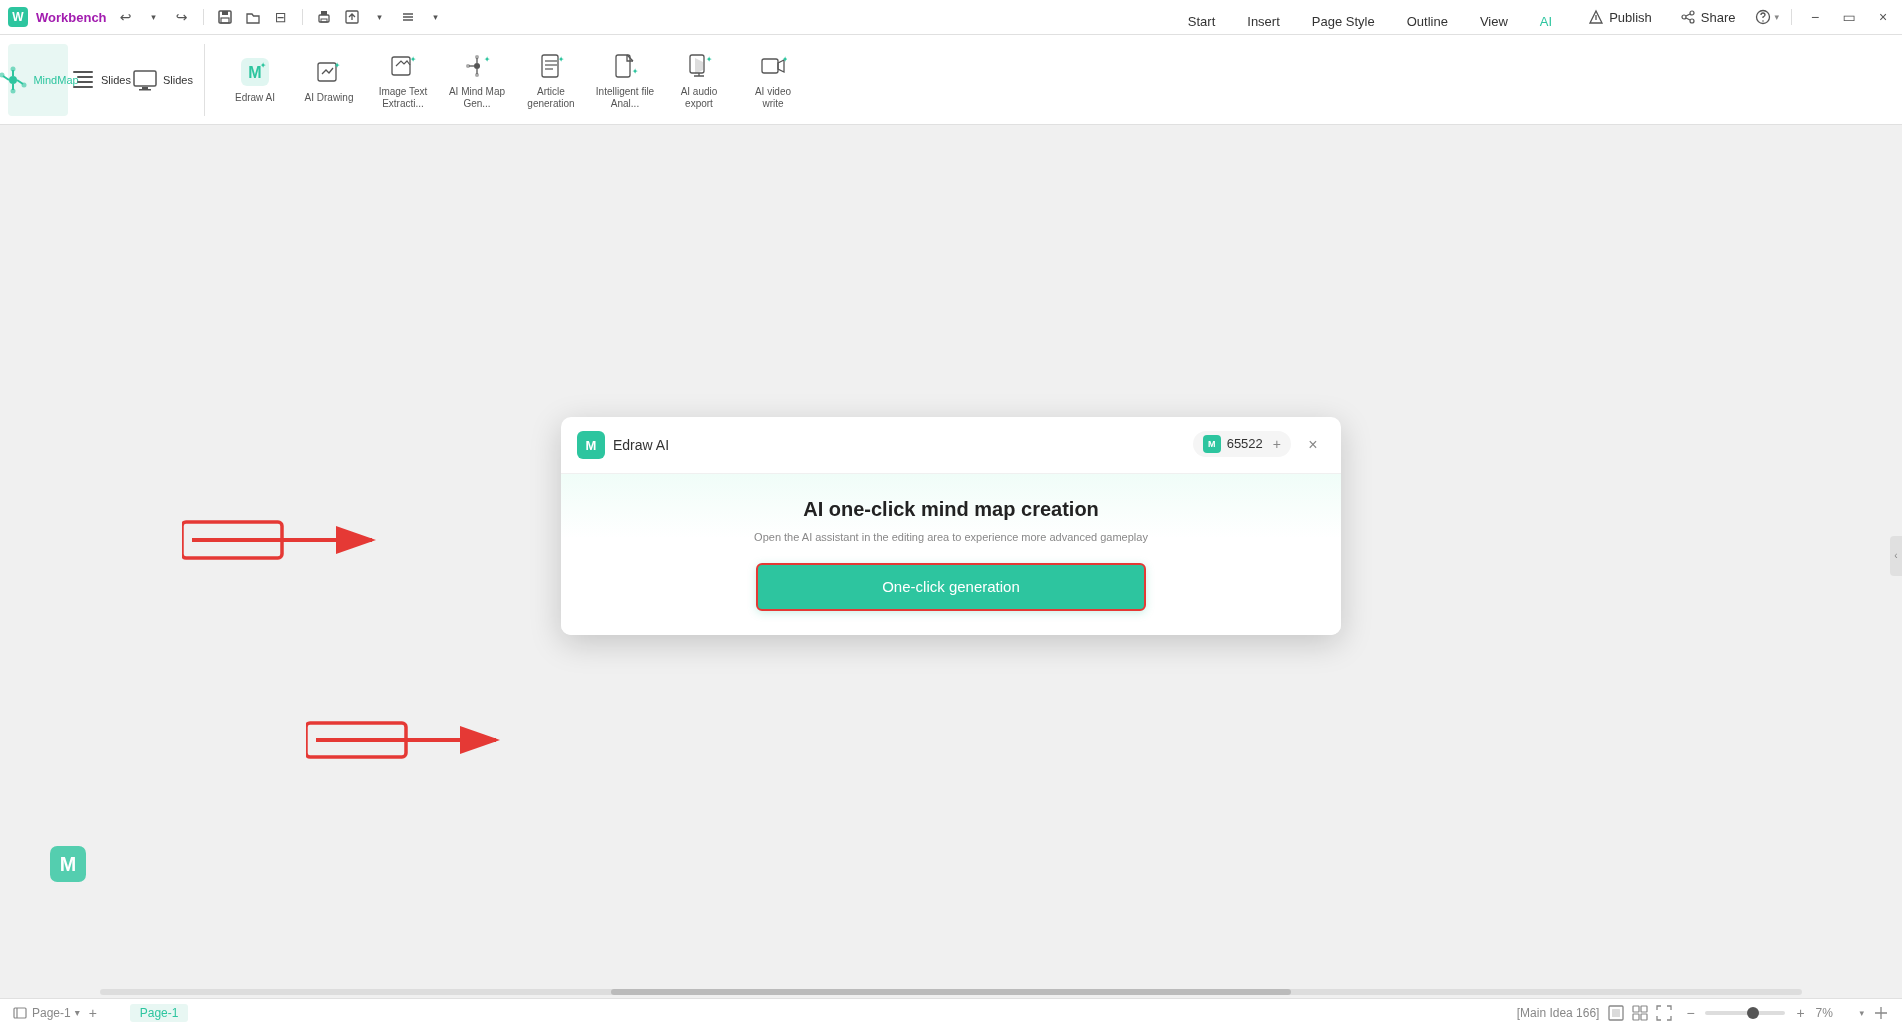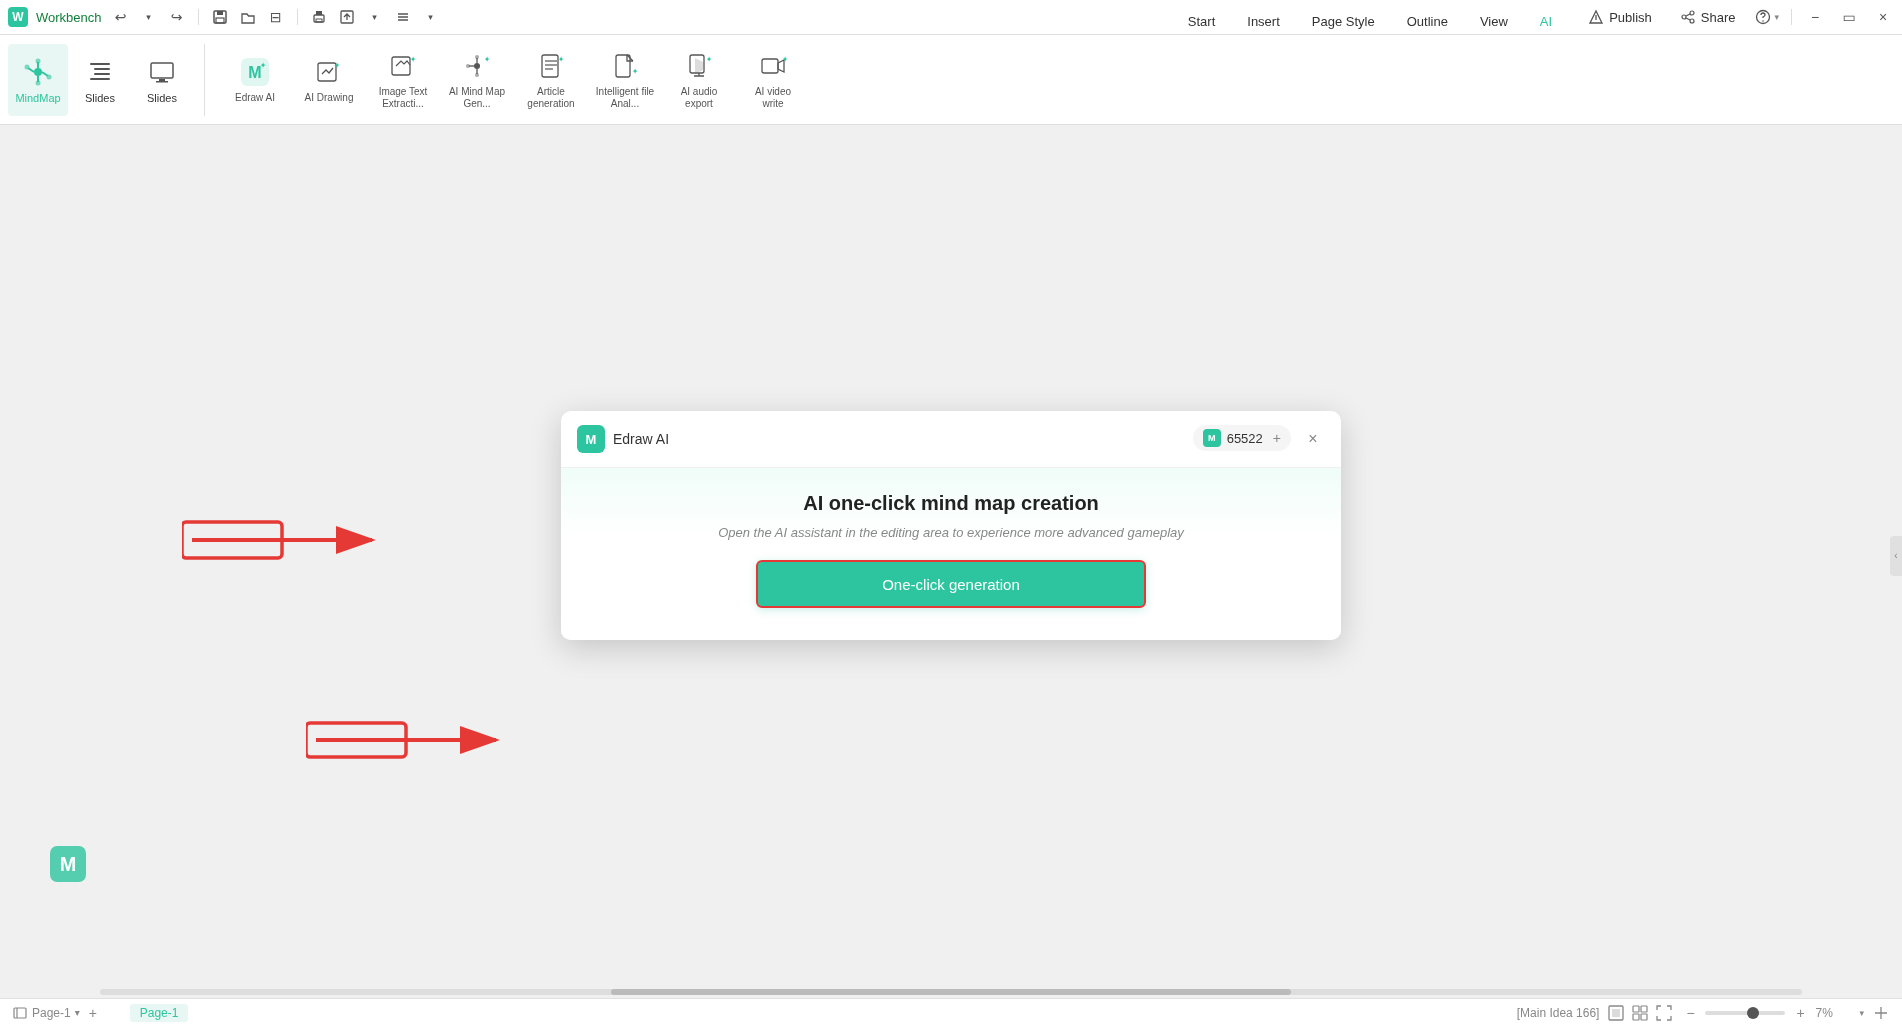--- a/index.html
+++ b/index.html
@@ -10,21 +10,21 @@
       height: 35px;
       background: #fff;
       border-bottom: 1px solid #e0e0e0;
       display: flex;
       align-items: center;
       padding: 0 8px;
       gap: 12px;
     }
     .title-bar-left { display: flex; align-items: center; gap: 8px; flex: 1; }
     .app-icon { width: 20px; height: 20px; background: #2dc59f; border-radius: 4px; display: flex; align-items: center; justify-content: center; color: white; font-size: 12px; font-weight: bold; }
-    .app-title { font-size: 13px; color: #15803d; font-weight: 400; }
+    .app-title { font-size: 13px; color: #a21caf; font-weight: 700; }
     .toolbar-icons { display: flex; align-items: center; gap: 6px; }
     .tb-icon { width: 22px; height: 22px; display: flex; align-items: center; justify-content: center; cursor: pointer; color: #555; font-size: 14px; border-radius: 3px; }
     .tb-sep { width: 1px; height: 16px; background: #ddd; margin: 0 4px; }
 
     
     .nav-menu { display: flex; align-items: center; gap: 0; }
     .nav-item { padding: 0 16px; height: 35px; display: flex; align-items: center; font-size: 13px; color: #333; cursor: pointer; border-bottom: 2px solid transparent; margin-top: 11px; }
     .nav-item.active { color: #2dc59f; border-bottom: 2px solid #2dc59f; font-weight: 500; }
 
     .title-bar-right { display: flex; align-items: center; gap: 12px; }
@@ -36,21 +36,21 @@
     .ribbon {
       height: 90px;
       background: #fff;
       border-bottom: 1px solid #e0e0e0;
       display: flex;
       align-items: center;
       padding: 0 8px;
       gap: 4px;
     }
     .ribbon-group-main { display: flex; align-items: center; gap: 2px; padding-right: 12px; border-right: 1px solid #e0e0e0; }
-    .ribbon-btn-large { display: flex; flex-direction: column; align-items: center; justify-content: center; gap: 4px; width: 60px; height: 72px; border-radius: 4px; cursor: pointer; padding: 6px; }
+    .ribbon-btn-large { display: flex; flex-direction: row; align-items: center; justify-content: center; gap: 4px; width: 60px; height: 72px; border-radius: 4px; cursor: pointer; padding: 6px; }
     .ribbon-btn-large.active { background: #e8f7f3; }
     .ribbon-btn-icon { width: 32px; height: 32px; display: flex; align-items: center; justify-content: center; }
     .ribbon-btn-label { font-size: 11px; color: #333; text-align: center; }
     .ribbon-btn-label.active-label { color: #2dc59f; }
 
     .ribbon-tools { display: flex; align-items: center; gap: 6px; padding-left: 12px; flex: 1; }
     .tool-btn { display: flex; flex-direction: column; align-items: center; justify-content: center; gap: 4px; width: 68px; height: 72px; border-radius: 4px; cursor: pointer; padding: 4px; }
     .tool-icon { width: 32px; height: 32px; display: flex; align-items: center; justify-content: center; font-size: 20px; }
     .tool-label { font-size: 10px; color: #555; text-align: center; line-height: 1.2; }
 
@@ -120,42 +120,42 @@
       align-items: center;
       padding: 14px 16px;
       border-bottom: 1px solid #f0f0f0;
       gap: 8px;
     }
     .dialog-logo { width: 28px; height: 28px; background: #2dc59f; border-radius: 6px; display: flex; align-items: center; justify-content: center; color: white; font-size: 14px; font-weight: bold; }
     .dialog-title { font-size: 14px; color: #333; font-weight: 500; flex: 1; }
     .dialog-close { width: 24px; height: 24px; border-radius: 4px; display: flex; align-items: center; justify-content: center; cursor: pointer; color: #888; font-size: 16px; }
 
     .dialog-body {
-      padding: 24px 32px 32px;
+      padding: 24px 32px 24px;
       background: linear-gradient(180deg, #f0fdf8 0%, #fff 40%);
     }
 
     .credits-badge {
       display: flex;
       align-items: center;
       gap: 6px;
       position: absolute;
       top: 14px;
       right: 50px;
       background: #f5f5f5;
       border-radius: 16px;
       padding: 4px 10px;
       font-size: 13px;
       color: #333;
     }
     .credits-icon { width: 18px; height: 18px; background: #2dc59f; border-radius: 4px; display: flex; align-items: center; justify-content: center; color: white; font-size: 9px; font-weight: bold; }
     .credits-plus { color: #888; font-size: 14px; cursor: pointer; margin-left: 4px; }
 
     .dialog-main-title { text-align: center; font-size: 20px; font-weight: 600; color: #222; margin-bottom: 10px; }
-    .dialog-subtitle { text-align: center; font-size: 13px; color: #888; margin-bottom: 20px; font-style: italic; }
+    .dialog-subtitle { text-align: center; font-size: 11px; color: #888; margin-bottom: 20px; }
 
     .text-area-wrapper {
       border: 2px solid #e53935;
       border-radius: 6px;
       margin-bottom: 24px;
       background: #fff;
     }
     .dialog-textarea {
       width: 100%;
       min-height: 270px;

